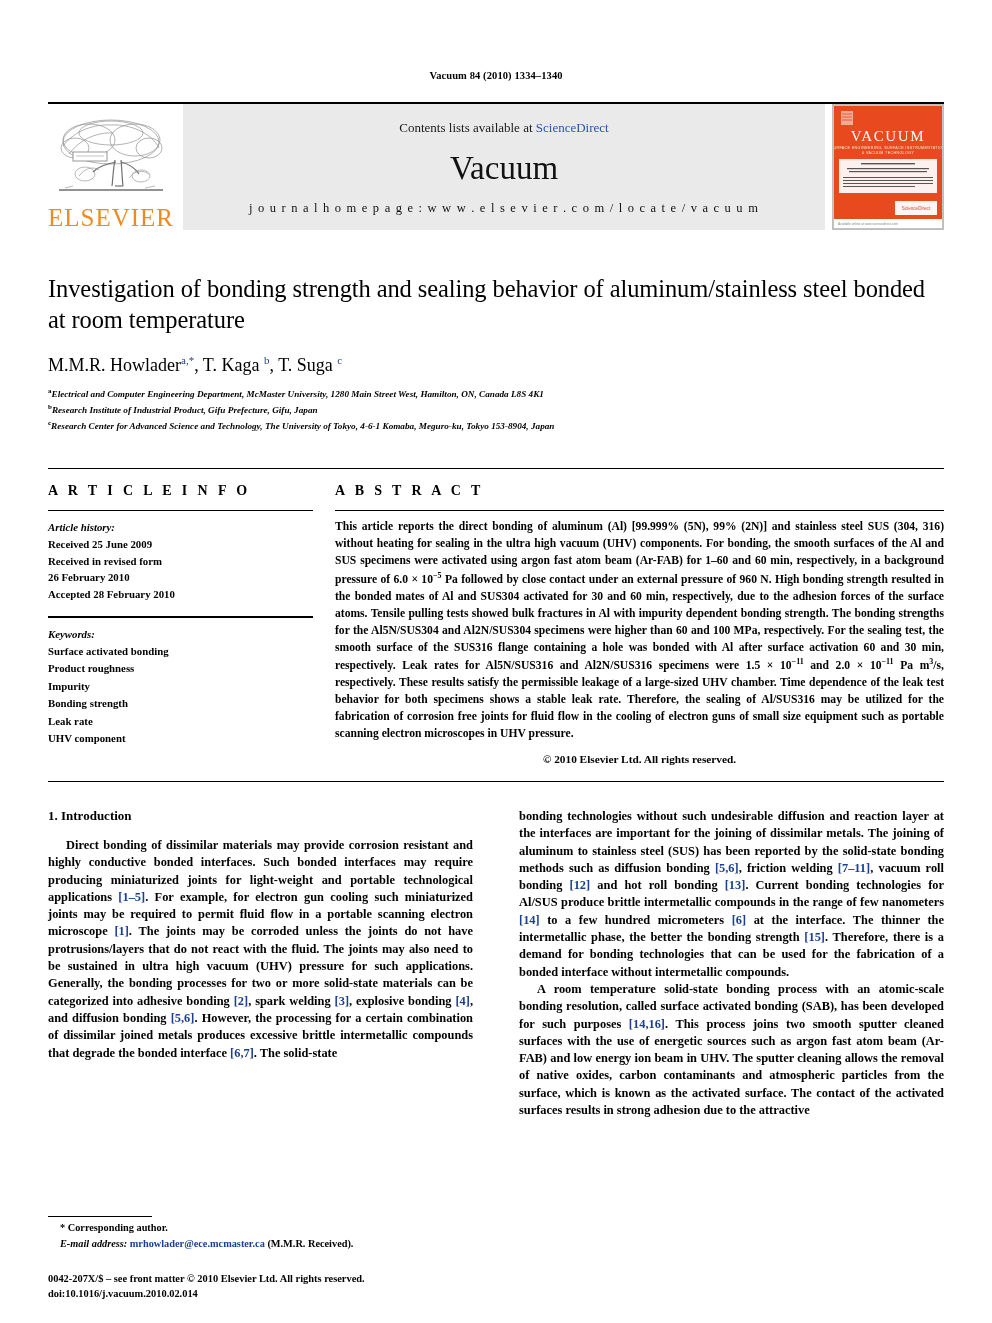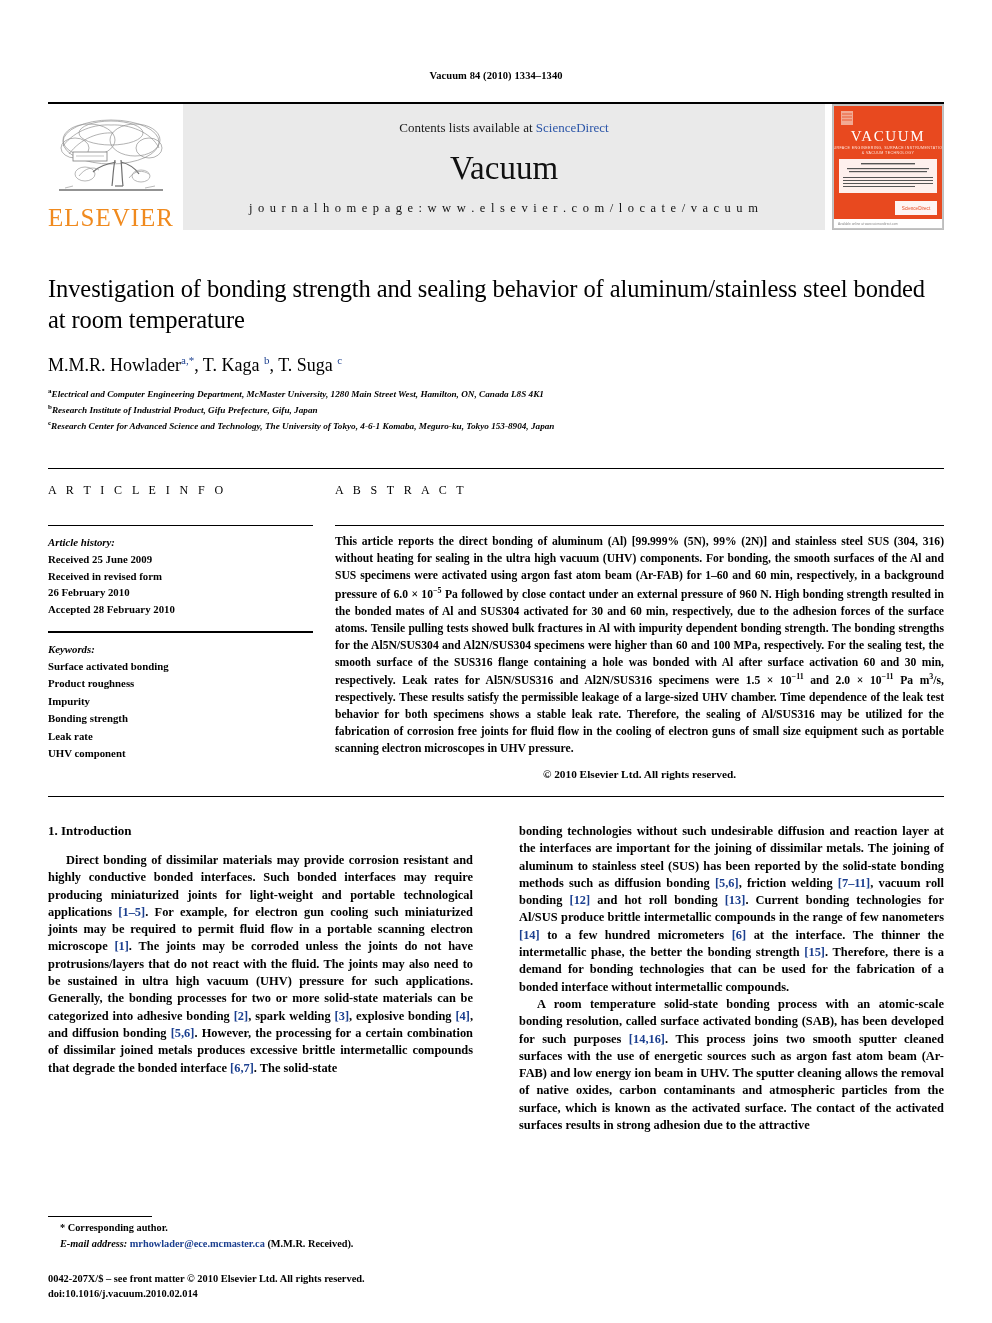--- a/index.html
+++ b/index.html
@@ -143,24 +143,24 @@
     width: 265px;
     flex: 0 0 265px;
     padding-top: 14px;
   }
   .col-abstract {
     flex: 1 1 auto;
     padding-top: 14px;
     padding-left: 22px;
   }
   .sec-head {
-    font-size: 12px;
-    font-weight: normal;
+    font-size: 14px;
+    font-weight: bold;
     letter-spacing: 3.4px;
-    margin-bottom: 27px;
+    margin-bottom: 11px;
   }
   .rule-thin {
     border-top: 1px solid #000;
     margin: 0 0 8px 0;
   }
   .rule-thick {
     border-top: 2.2px solid #000;
     margin: 13px 0 8px 0;
   }
   .info-label {

